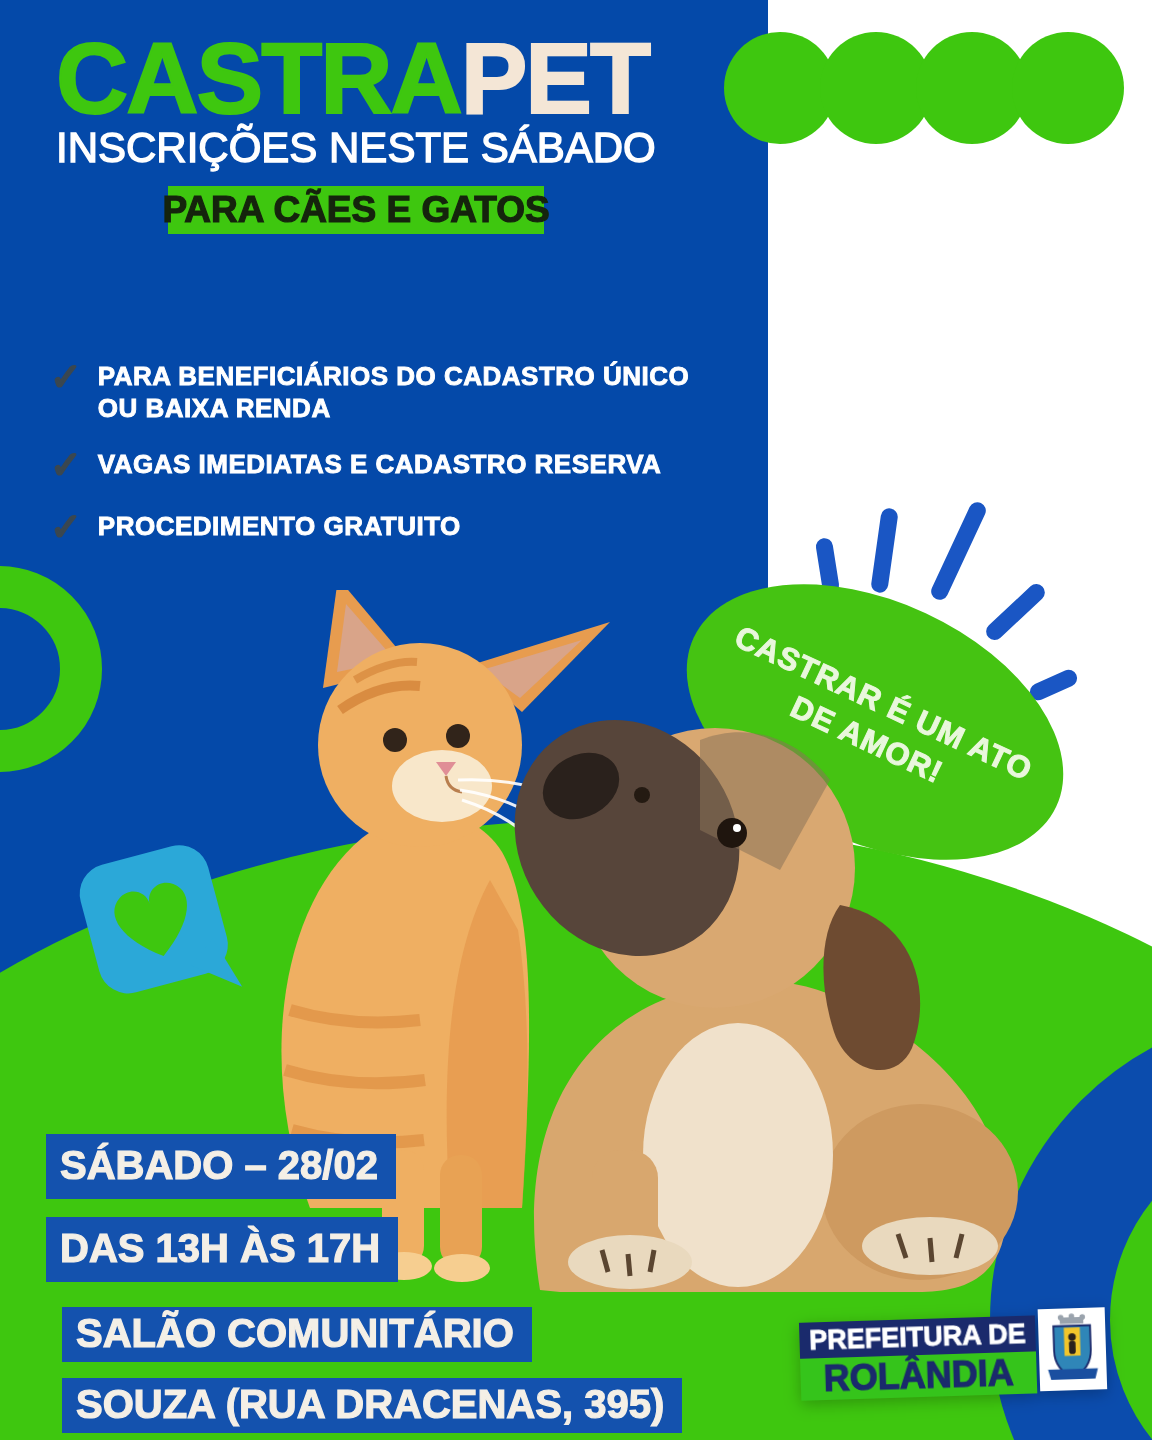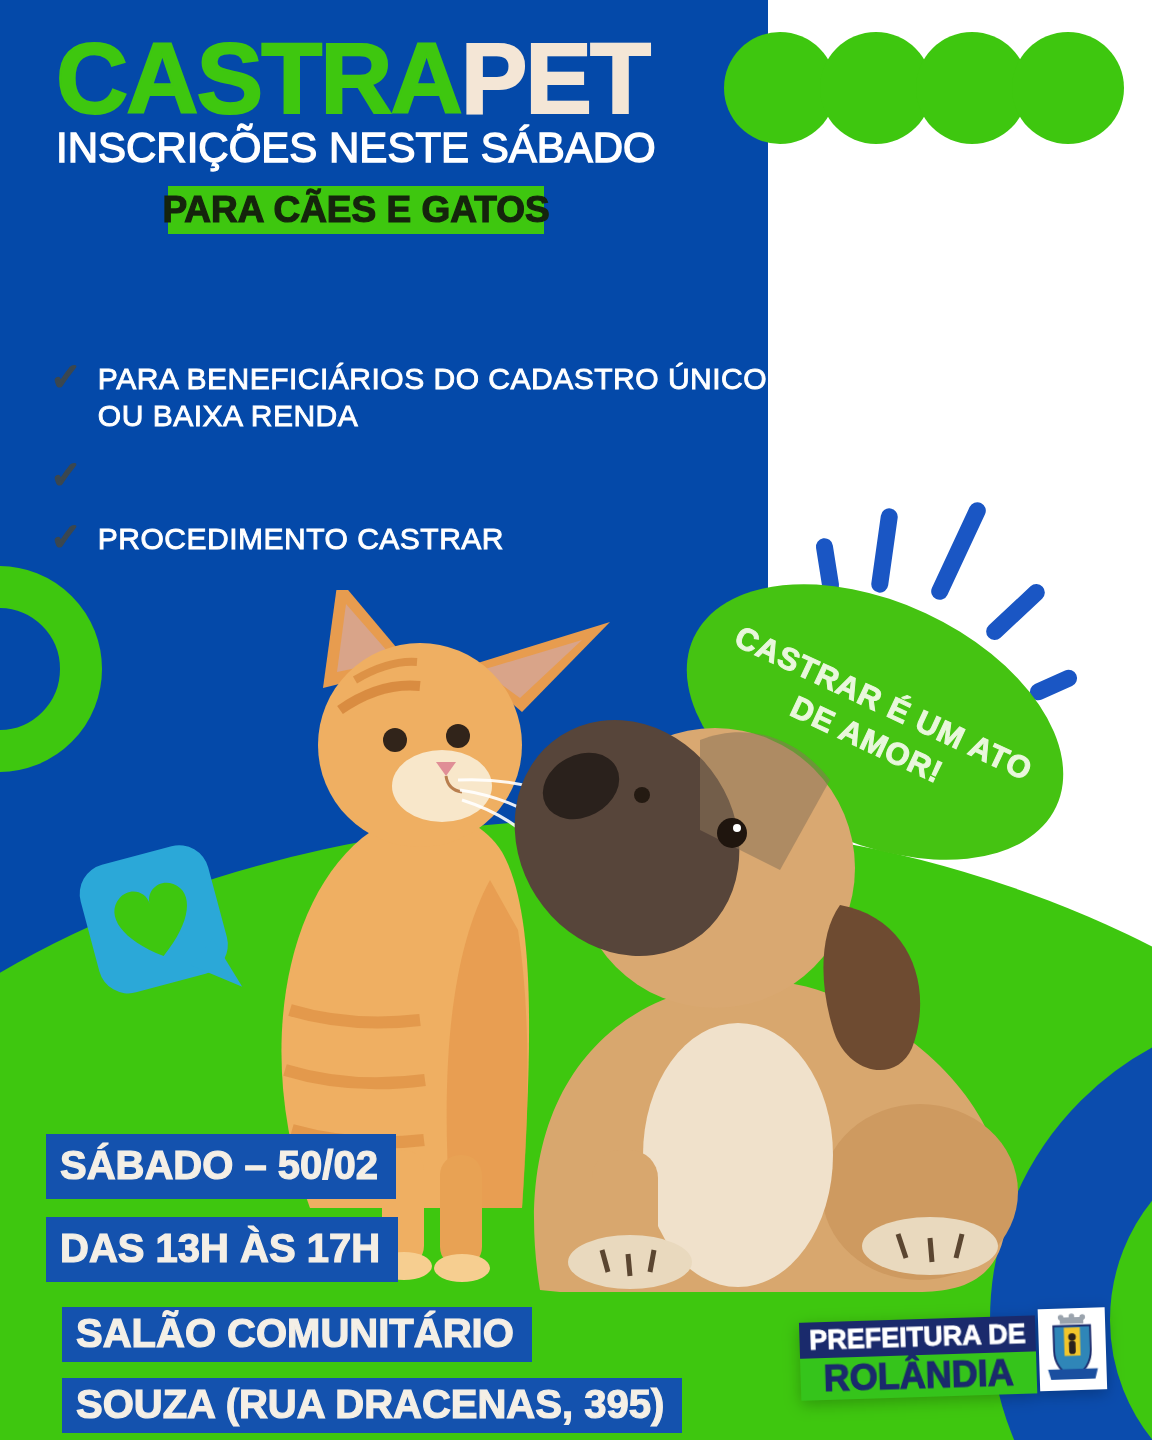--- a/index.html
+++ b/index.html
@@ -45,21 +45,21 @@
   .badge{position:absolute; left:168px; top:186px; width:376px; height:48px; background:#3EC70F;
     color:#15240D; font-size:37px; font-weight:bold; z-index:6;
     display:flex; align-items:center; justify-content:center; white-space:nowrap;
     -webkit-text-stroke:1.2px currentColor;}
   
   .checklist{position:absolute; left:50px; top:360px; margin:0; padding:0; list-style:none;
     width:720px; z-index:6;}
   .checklist li{display:flex; align-items:flex-start; margin-bottom:24px;}
   .checklist .chk{color:#3A4750; font-size:38px; font-weight:bold; line-height:1;
     margin-right:16px; transform:translateY(-2px); -webkit-text-stroke:1px currentColor;}
-  .checklist .txt{color:#FFFFFF; font-size:30px; font-weight:normal; line-height:1.24;
+  .checklist .txt{color:#FFFFFF; font-size:26px; font-weight:bold; line-height:1.24;
     white-space:pre-line; letter-spacing:0.5px; -webkit-text-stroke:0.9px currentColor;}
   
   .pets{position:absolute; left:140px; top:590px; width:920px; height:760px; z-index:7;}
   
   .bubble{position:absolute; left:60px; top:835px; width:190px; height:175px; z-index:7;}
   
   .info{position:absolute; left:46px; top:1134px; z-index:8;}
   .ibox{display:table; background:#1452AE; color:#F4EFE6; font-size:40px; font-weight:bold;
     padding:9px 18px 11px 14px; letter-spacing:0px; white-space:nowrap;
     -webkit-text-stroke:1.2px currentColor;}
@@ -168,29 +168,30 @@
   <div class="badge">PARA CÃES E GATOS</div>
 
   <ul class="checklist">
     <li>
       <span class="chk">✓</span>
       <span class="txt">PARA BENEFICIÁRIOS DO CADASTRO ÚNICO
 OU BAIXA RENDA</span>
     </li>
     <li>
       <span class="chk">✓</span>
+      <span class="txt">VAGAS IMEDIATAS E CADASTRO RESERVA</span>
     </li>
     <li>
       <span class="chk">✓</span>
-      <span class="txt">PROCEDIMENTO CASTRAR</span>
+      <span class="txt">PROCEDIMENTO GRATUITO</span>
     </li>
   </ul>
 
   <div class="info">
-    <div class="ibox date">SÁBADO – 50/02</div>
+    <div class="ibox date">SÁBADO – 28/02</div>
     <div class="ibox time">DAS 13H ÀS 17H</div>
     <div class="ibox v">SALÃO COMUNITÁRIO</div>
     <div class="ibox v">SOUZA (RUA DRACENAS, 395)</div>
   </div>
 
   <div class="logo">
     <div class="bands">
       <div class="band1">PREFEITURA DE</div>
       <div class="band2">ROLÂNDIA</div>
     </div>

